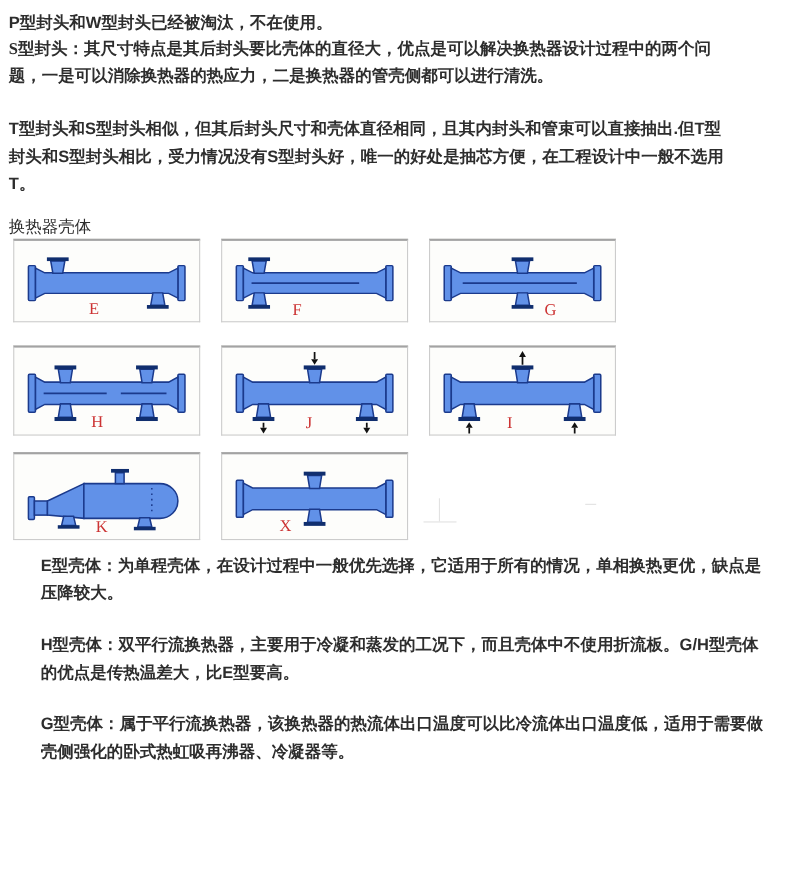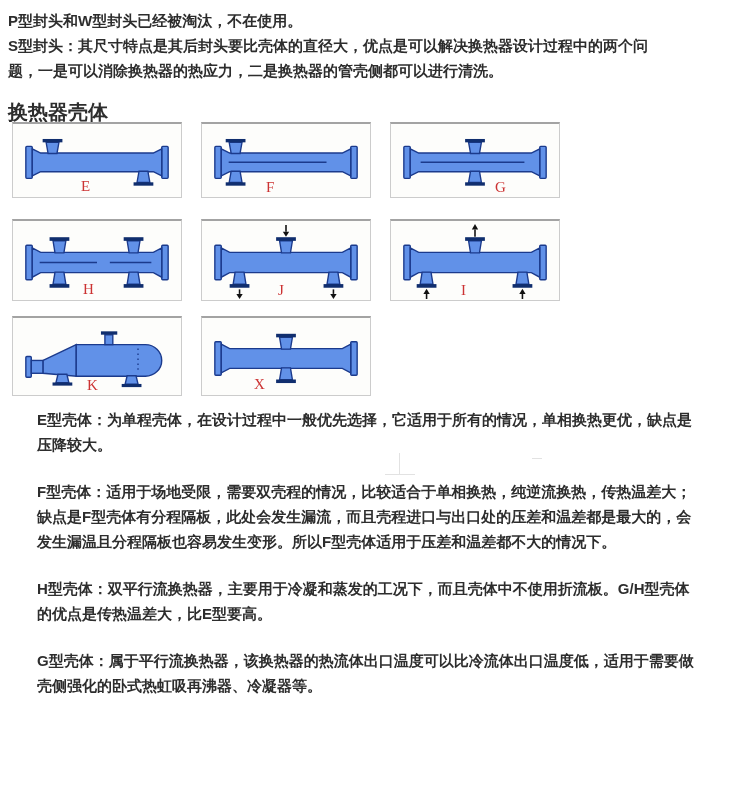--- a/index.html
+++ b/index.html
@@ -3,25 +3,25 @@
 <meta charset="utf-8">
 <style>
   html,body { margin:0; padding:0; background:#ffffff; }
   body { width:736px; height:796px; font-family:"Liberation Sans", sans-serif; }
   .page { position:relative; width:736px; height:796px; overflow:hidden; background:var(--page-bg,#fff); padding-top:8px; box-sizing:border-box; }
   .para {
     margin:0 8px; color:var(--text-color,#2d2d2d);
     font-size:15px; line-height:25px; font-weight:600;
     white-space:pre-line;
   }
-  .para.gap-after { margin-bottom:22px; }
+  .para.gap-after { margin-bottom:22px;font-family:Liberation Serif, serif; }
   .para.t-para { margin-bottom:20px; }
   .section-heading {
     margin:0 8px 3px 8px; color:var(--text-color,#2d2d2d);
-    font-size:20px; line-height:14px; font-weight:bold;
+    font-size:15px; line-height:14px; font-weight:normal;
   }
   .grid { margin-left:12px; }
   .drow { display:flex; gap:19px; }
   .drow.r1 { margin-bottom:21px; }
   .drow.r2 { margin-bottom:15px; }
   .panel {
     position:relative; width:170px; box-sizing:border-box;
     background:var(--panel-bg,#fdfdfb);
     border:1px solid var(--panel-border,#cccccc);
     border-top:2px solid #a3a3a3;
@@ -39,20 +39,23 @@
   .faint-mark { position:absolute; background:#e2e2e2; }
 </style>
 </head>
 <body>
 
 <div class="page">
 
   <p class="para">P型封头和W型封头已经被淘汰，不在使用。</p>
   <p class="para gap-after">S型封头：其尺寸特点是其后封头要比壳体的直径大，优点是可以解决换热器设计过程中的两个问
 题，一是可以消除换热器的热应力，二是换热器的管壳侧都可以进行清洗。</p>
+  <p class="para t-para">T型封头和S型封头相似，但其后封头尺寸和壳体直径相同，且其内封头和管束可以直接抽出.但T型
+封头和S型封头相比，受力情况没有S型封头好，唯一的好处是抽芯方便，在工程设计中一般不选用
+T。</p>
 
   <h3 class="section-heading">换热器壳体</h3>
 
   <div class="grid">
     <div class="drow r1">
       <div class="panel">
         <svg viewBox="0 0 170 78" preserveAspectRatio="none">
             <rect x="13" y="24" width="6.5" height="34" rx="1" fill="#6191e8" stroke="#1b3a8c" stroke-width="1.4"></rect>
             <rect x="150.5" y="24" width="6.5" height="34" rx="1" fill="#6191e8" stroke="#1b3a8c" stroke-width="1.4"></rect>
             <path d="M19.5 26.5 L28 31 L142 31 L150.5 26.5 L150.5 55.5 L142 51 L28 51 L19.5 55.5 Z" fill="#6191e8" stroke="#1b3a8c" stroke-width="1.4"></path>
@@ -182,22 +185,19 @@
     </div>
   </div>
 
   <div class="faint-mark" style="left:399px;top:453px;width:1px;height:21px;"></div>
   <div class="faint-mark" style="left:385px;top:474px;width:30px;height:1px;"></div>
   <div class="faint-mark" style="left:532px;top:458px;width:10px;height:1px;"></div>
 
   <div class="bottom-paras">
     <p class="para">E型壳体：为单程壳体，在设计过程中一般优先选择，它适用于所有的情况，单相换热更优，缺点是
 压降较大。</p>
-    <p class="para">F型壳体：适用于场地受限，需要双壳程的情况，比较适合于单相换热，纯逆流换热，传热温差大；
-缺点是F型壳体有分程隔板，此处会发生漏流，而且壳程进口与出口处的压差和温差都是最大的，会
-发生漏温且分程隔板也容易发生变形。所以F型壳体适用于压差和温差都不大的情况下。</p>
     <p class="para">H型壳体：双平行流换热器，主要用于冷凝和蒸发的工况下，而且壳体中不使用折流板。G/H型壳体
 的优点是传热温差大，比E型要高。</p>
     <p class="para">G型壳体：属于平行流换热器，该换热器的热流体出口温度可以比冷流体出口温度低，适用于需要做
 壳侧强化的卧式热虹吸再沸器、冷凝器等。</p>
   </div>
 
 </div>
 
 </body></html>

